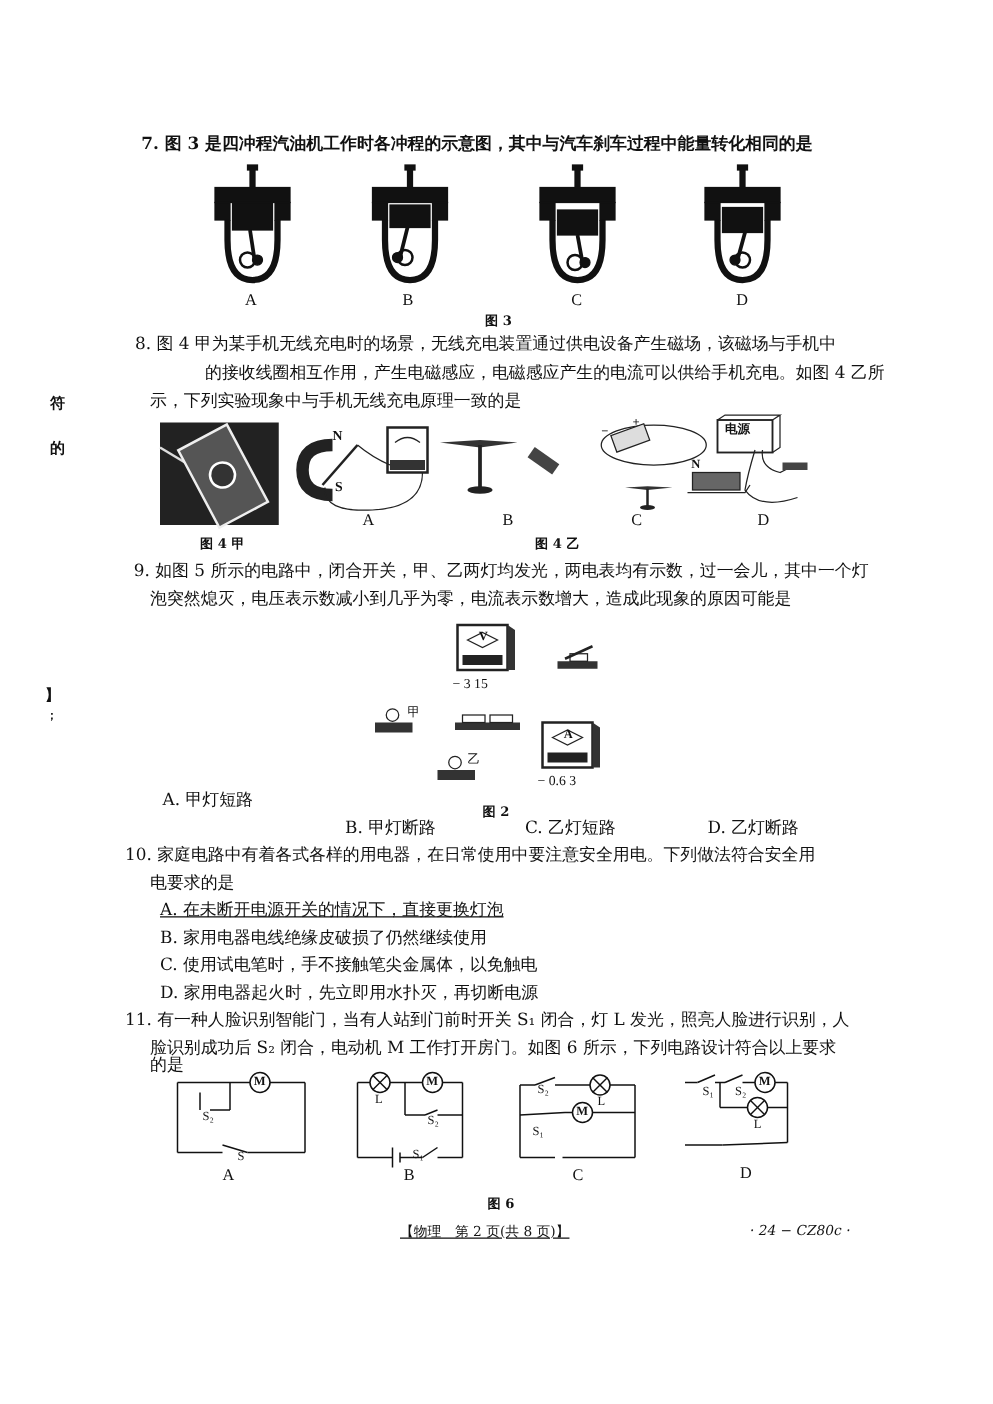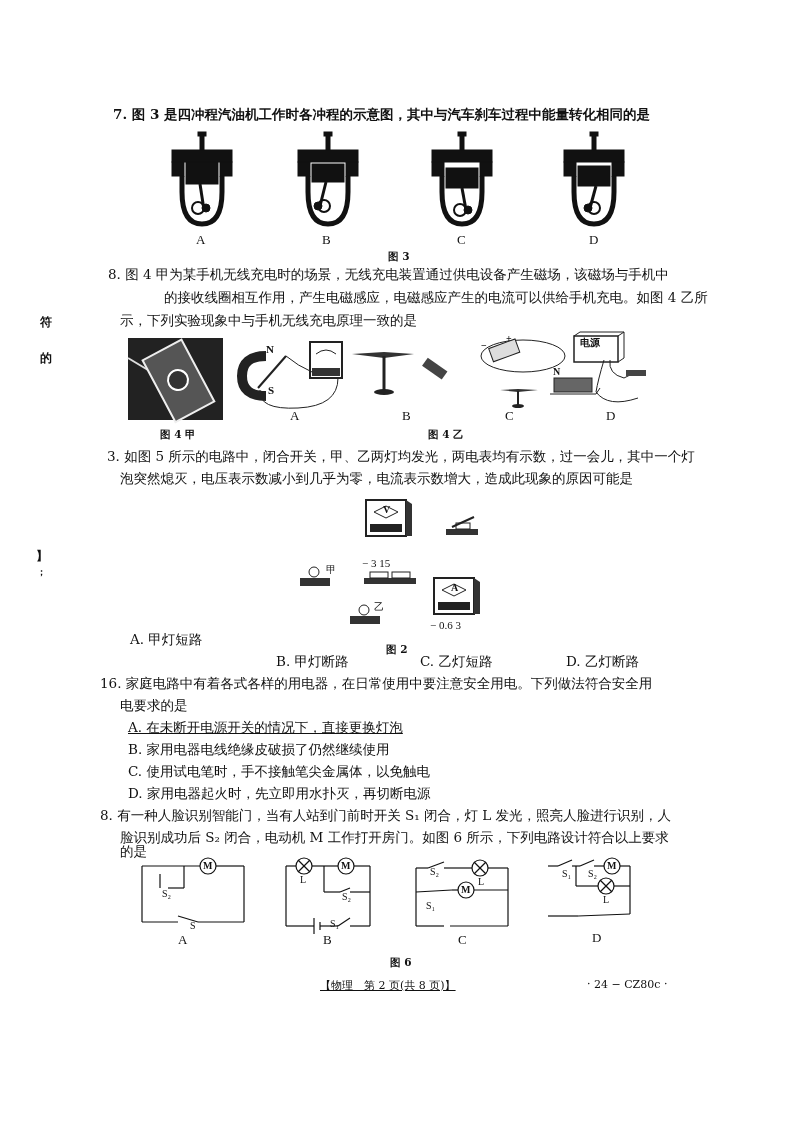--- a/index.html
+++ b/index.html
@@ -153,31 +153,31 @@
     <rect x="78" y="40" width="20" height="6" fill="#444"></rect>
   </svg>
   <div class="lbl bold" style="left:580px;top:336px;font-size:10px;">电源</div>
   <div class="lbl bold" style="left:553px;top:366px;font-size:10px;">N</div>
   <div class="lbl" style="left:606px;top:408px;">D</div>
 
   <div class="cap" style="left:428px;top:428px;text-align:center;">图 4 乙</div>
 </div>
 
 <div>
-  <div class="line" style="left:107px;top:448px;">3. 如图 5 所示的电路中，闭合开关，甲、乙两灯均发光，两电表均有示数，过一会儿，其中一个灯</div>
+  <div class="line" style="left:107px;top:448px;">9. 如图 5 所示的电路中，闭合开关，甲、乙两灯均发光，两电表均有示数，过一会儿，其中一个灯</div>
   <div class="line" style="left:120px;top:470px;">泡突然熄灭，电压表示数减小到几乎为零，电流表示数增大，造成此现象的原因可能是</div>
 
   <svg style="left:364px;top:496px;" width="52" height="46">
     <rect x="2" y="4" width="40" height="36" fill="#fff" stroke="#222" stroke-width="2"></rect>
     <path d="M42 4 L48 8 L48 40 L42 40" fill="#333"></path>
     <path d="M10 16 L22 10 L34 16 L22 22 Z" fill="none" stroke="#222"></path>
     <rect x="6" y="28" width="32" height="8" fill="#222"></rect>
   </svg>
   <div class="lbl bold" style="left:383px;top:504px;font-size:10px;">V</div>
-  <div class="lbl" style="left:362px;top:541px;font-size:11px;margin-top:16px;">− 3 15</div>
+  <div class="lbl" style="left:362px;top:541px;font-size:11px;">− 3 15</div>
 
   <svg style="left:444px;top:515px;" width="40" height="24">
     <rect x="2" y="14" width="32" height="6" fill="#333"></rect>
     <line x1="8" y1="12" x2="30" y2="2" stroke="#222" stroke-width="2"></line>
     <rect x="12" y="8" width="14" height="6" fill="none" stroke="#222"></rect>
   </svg>
 
   <svg style="left:298px;top:566px;" width="36" height="24">
     <circle cx="16" cy="6" r="5" fill="#fff" stroke="#222"></circle>
     <rect x="2" y="12" width="30" height="8" fill="#333"></rect>
@@ -207,30 +207,30 @@
 
   <div class="cap" style="left:386px;top:643px;">图 2</div>
 
   <div class="line" style="left:130px;top:620px;margin-top:11px;">A. 甲灯短路</div>
   <div class="line" style="left:276px;top:653px;">B. 甲灯断路</div>
   <div class="line" style="left:420px;top:653px;">C. 乙灯短路</div>
   <div class="line" style="left:566px;top:653px;">D. 乙灯断路</div>
 </div>
 
 <div>
-  <div class="line" style="left:100px;top:675px;">16. 家庭电路中有着各式各样的用电器，在日常使用中要注意安全用电。下列做法符合安全用</div>
+  <div class="line" style="left:100px;top:675px;">10. 家庭电路中有着各式各样的用电器，在日常使用中要注意安全用电。下列做法符合安全用</div>
   <div class="line" style="left:120px;top:697px;">电要求的是</div>
   <div class="line" style="left:128px;top:719px;text-decoration:underline;">A. 在未断开电源开关的情况下，直接更换灯泡</div>
   <div class="line" style="left:128px;top:741px;">B. 家用电器电线绝缘皮破损了仍然继续使用</div>
   <div class="line" style="left:128px;top:763px;">C. 使用试电笔时，手不接触笔尖金属体，以免触电</div>
   <div class="line" style="left:128px;top:785px;">D. 家用电器起火时，先立即用水扑灭，再切断电源</div>
 </div>
 
 <div>
-  <div class="line" style="left:100px;top:807px;">8. 有一种人脸识别智能门，当有人站到门前时开关 S₁ 闭合，灯 L 发光，照亮人脸进行识别，人</div>
+  <div class="line" style="left:100px;top:807px;">11. 有一种人脸识别智能门，当有人站到门前时开关 S₁ 闭合，灯 L 发光，照亮人脸进行识别，人</div>
   <div class="line" style="left:120px;top:829px;">脸识别成功后 S₂ 闭合，电动机 M 工作打开房门。如图 6 所示，下列电路设计符合以上要求</div>
   <div class="line" style="left:120px;top:841px;top:843px;">的是</div>
 
   <svg style="left:140px;top:860px;" width="110" height="70">
     <g stroke="#111" fill="none" stroke-width="1.2">
       <line x1="2" y1="6" x2="60" y2="6"></line>
       <circle cx="68" cy="6" r="8" fill="#fff"></circle>
       <line x1="76" y1="6" x2="104" y2="6"></line>
       <line x1="104" y1="6" x2="104" y2="62"></line>
       <line x1="104" y1="62" x2="58" y2="62"></line>
@@ -324,13 +324,13 @@
   <div class="lbl bold" style="left:607px;top:860px;font-size:10px;">M</div>
   <div class="lbl" style="left:562px;top:868px;font-size:10px;">S₁</div>
   <div class="lbl" style="left:588px;top:868px;font-size:10px;">S₂</div>
   <div class="lbl" style="left:603px;top:894px;font-size:10px;">L</div>
   <div class="lbl" style="left:592px;top:930px;">D</div>
 
   <div class="cap" style="left:390px;top:956px;">图 6</div>
 </div>
 
 <div class="footer" style="left:320px;top:978px;text-decoration:underline;">【物理　第 2 页(共 8 页)】</div>
-<div class="footer" style="left:587px;top:978px;">· 24 − CZ80c ·</div>
+<div class="footer" style="left:600px;top:978px;font-style:italic;">· 24 − CZ80c ·</div>
 
 </body></html>

